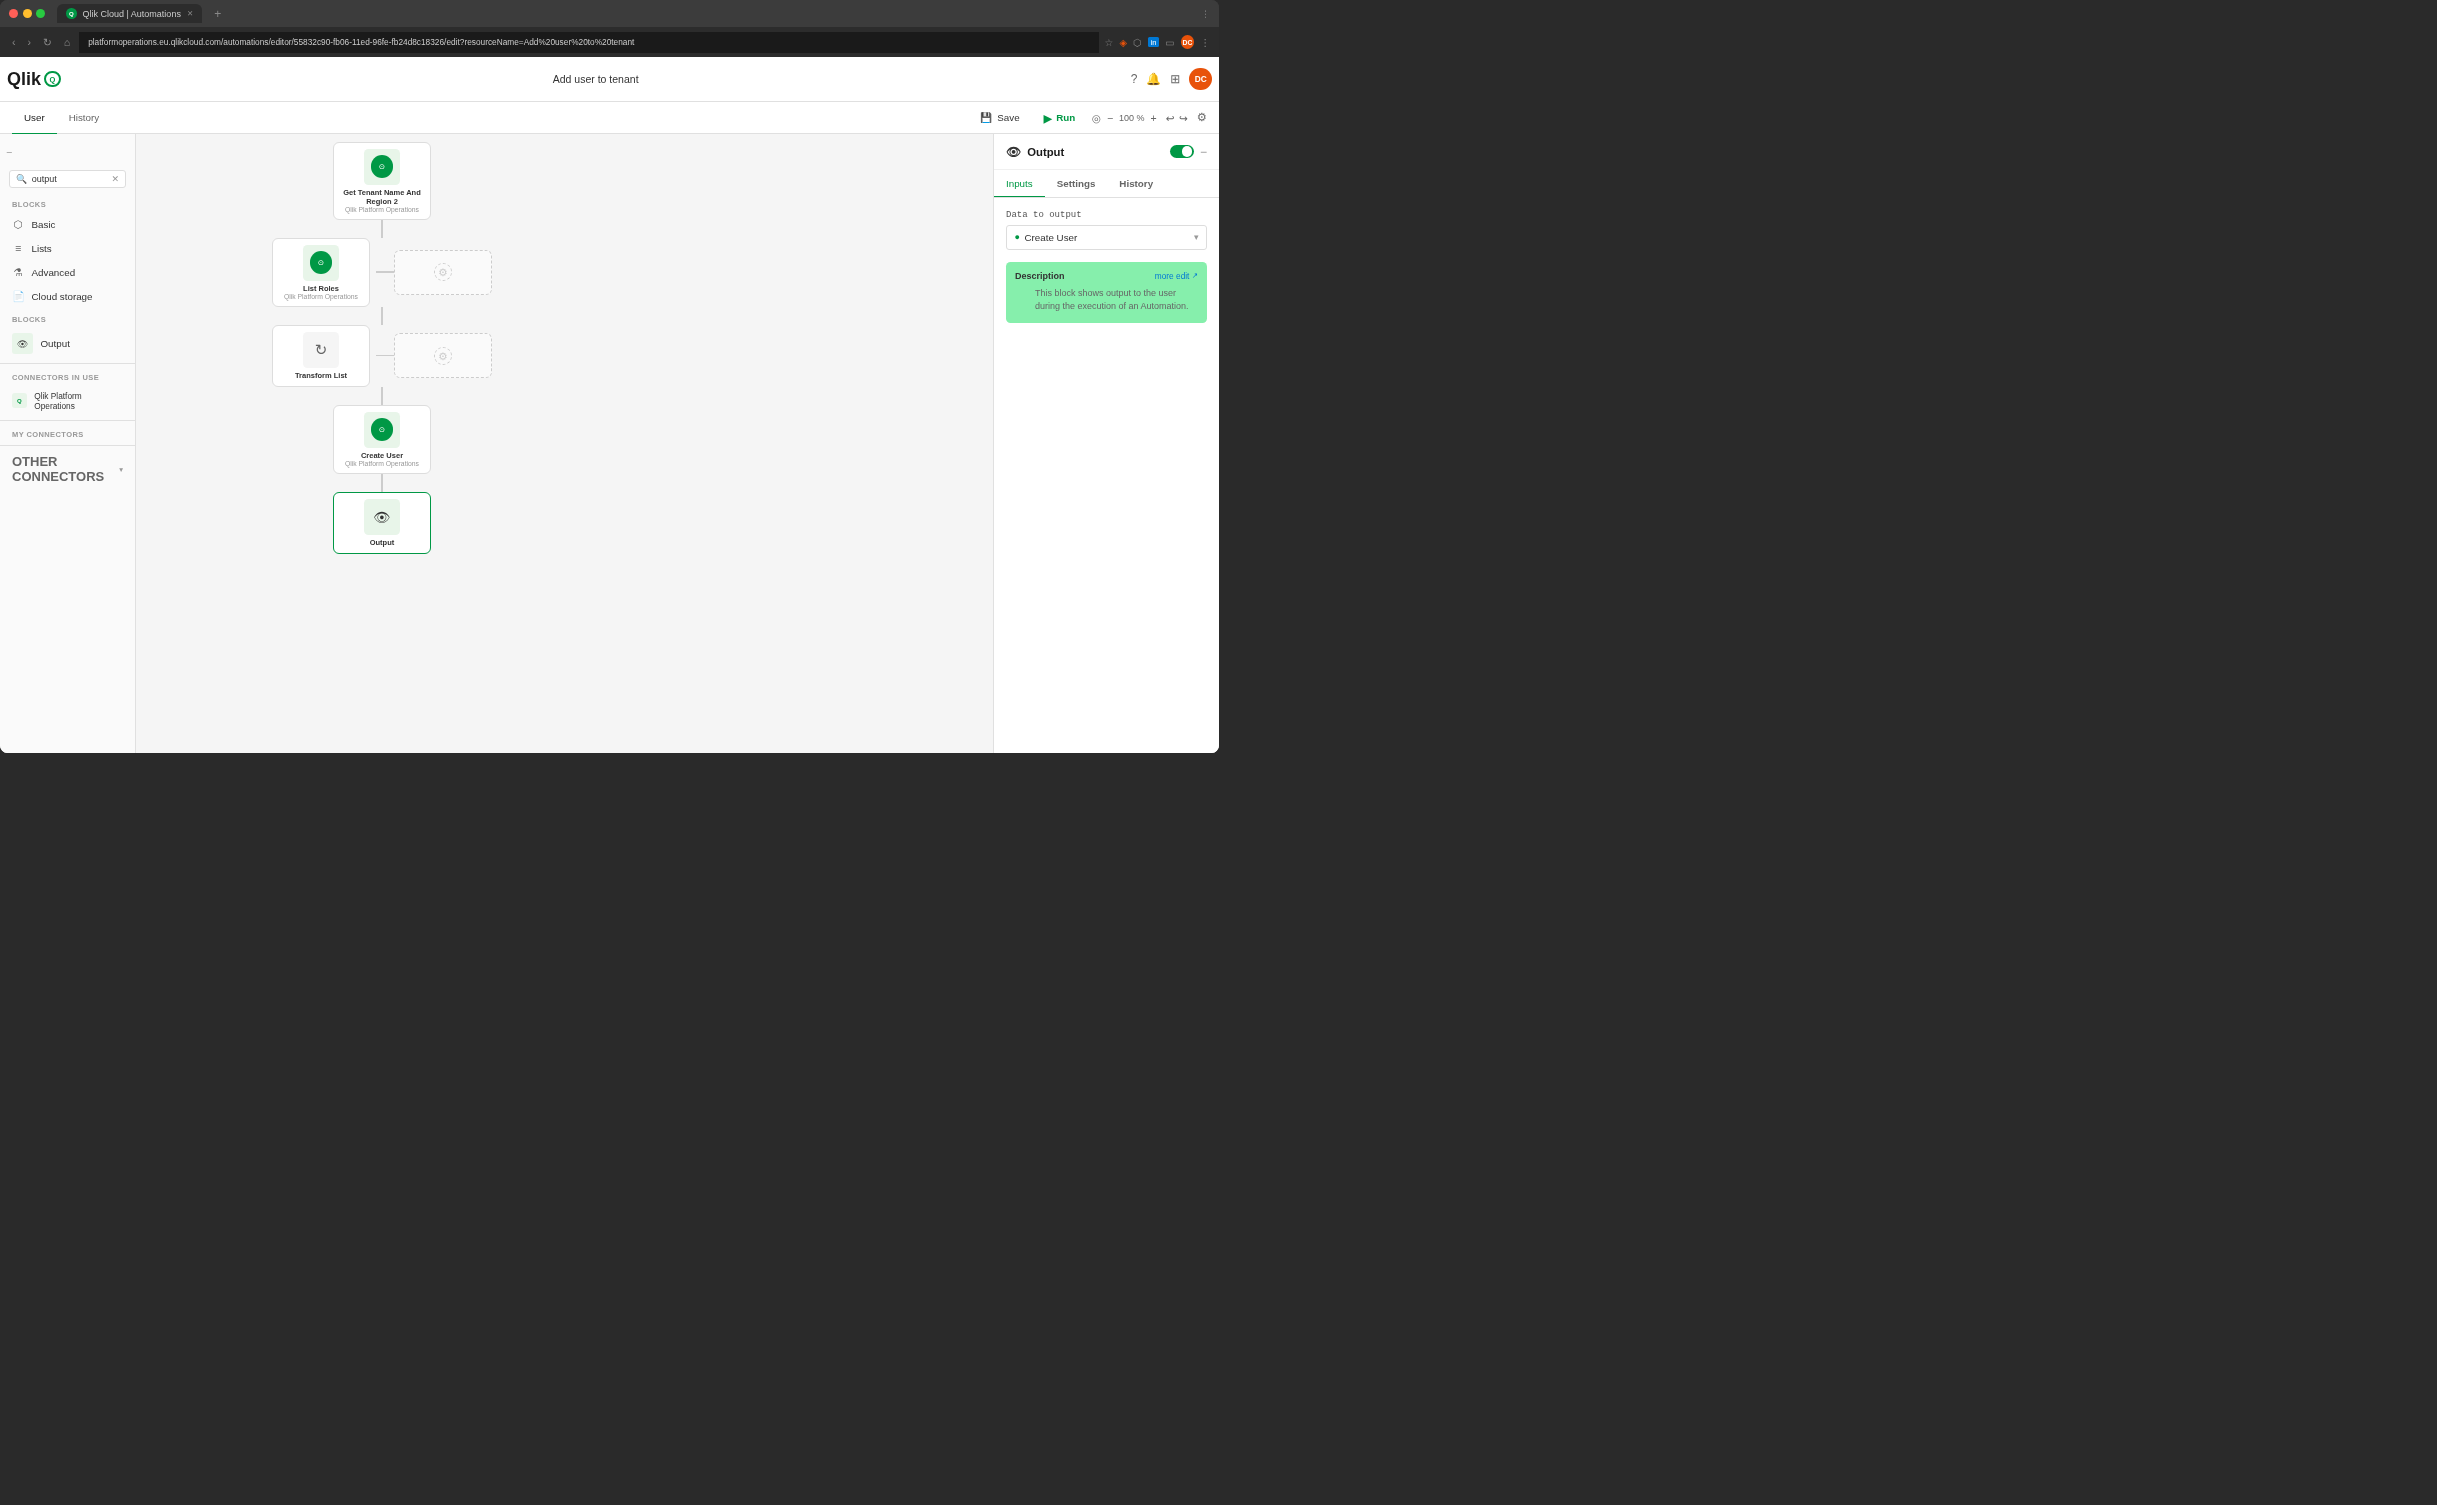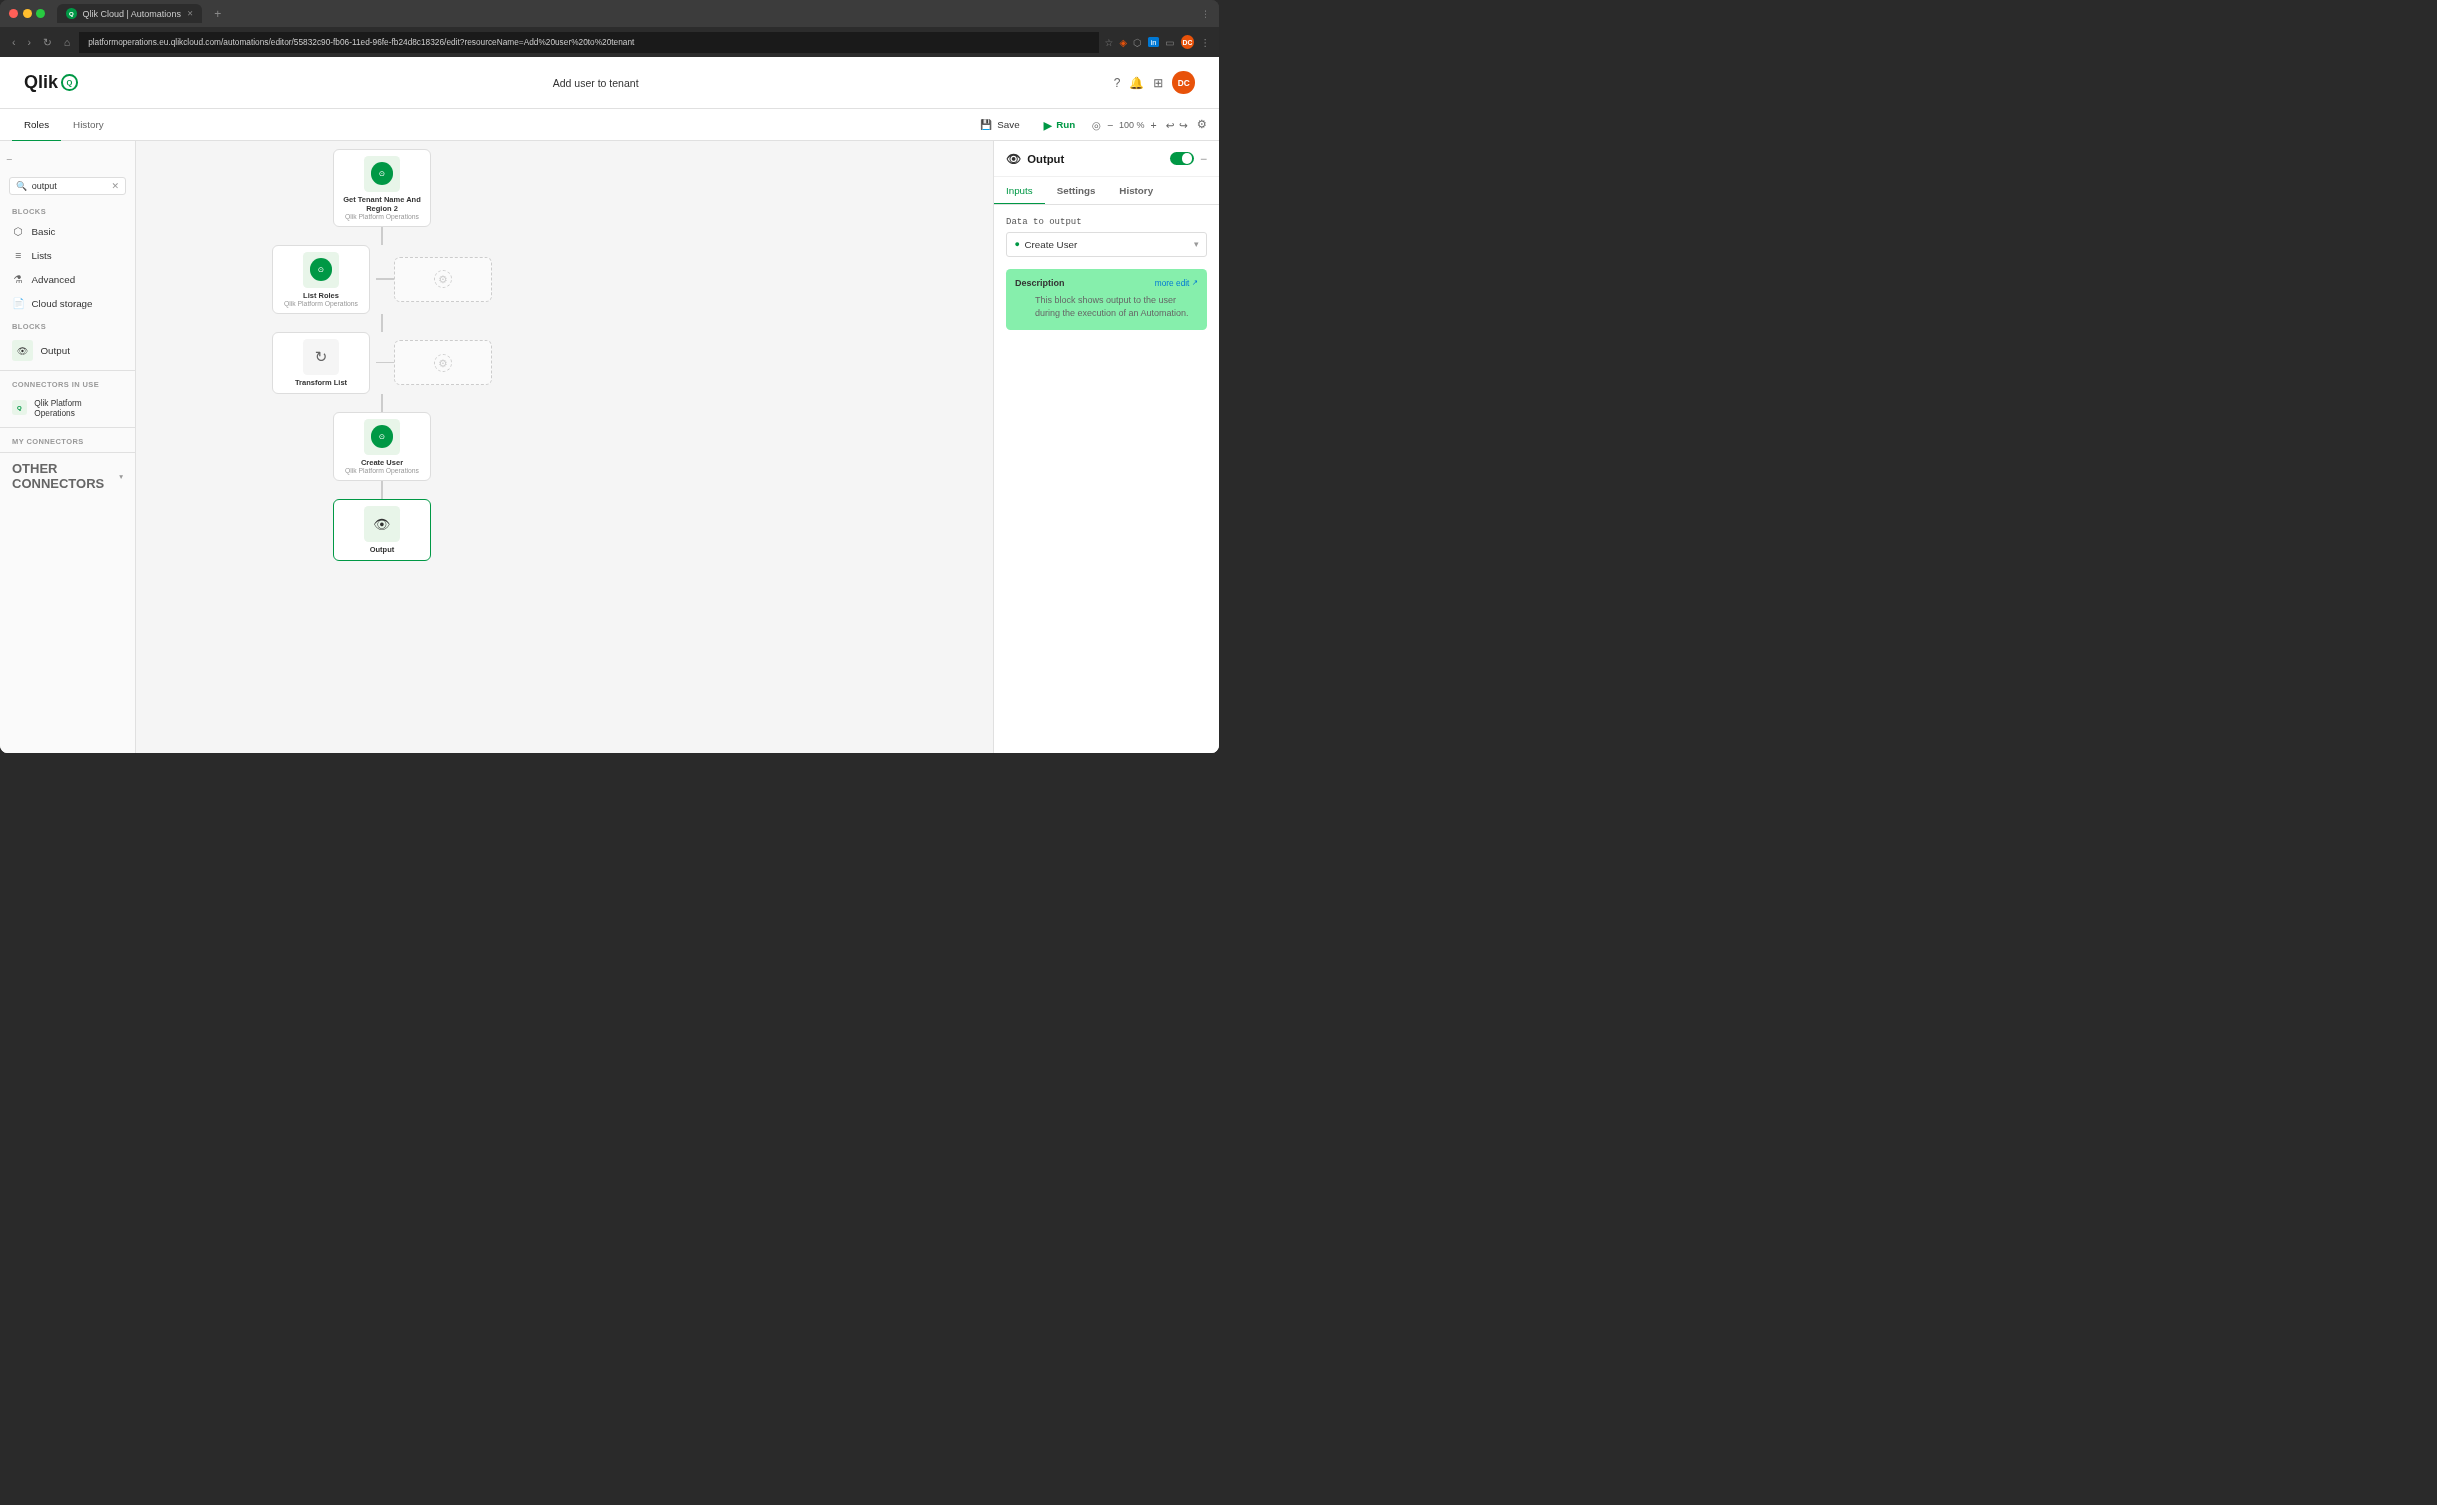--- a/index.html
+++ b/index.html
@@ -22,21 +22,21 @@
     .nav-btn { color: #888; font-size: 10.5px; cursor: pointer; padding: 3px; background: none; border: none; }
     .nav-btn:disabled { opacity: 0.3; }
     .url-bar { flex: 1; background: #1a1a1a; border: none; border-radius: 0; padding: 3.8px 9px; color: #ccc; font-size: 8.3px; height: 21px; }
     .browser-actions { display: flex; gap: 6px; align-items: center; }
     .browser-action-icon { color: #888; font-size: 9.8px; cursor: pointer; }
 
     
     .app { background: #ffffff; flex: 1; display: flex; flex-direction: column; overflow: hidden; }
 
     
-    .app-header { height: 52px; background: #fff; border-bottom: 0.8px solid #e0e0e0; display: flex; align-items: center; padding: 0 24px; gap: 12px; }
+    .app-header { height: 45px; background: #fff; border-bottom: 0.8px solid #e0e0e0; display: flex; align-items: center; padding: 0 7px; gap: 12px; }
     .logo { display: flex; align-items: center; gap: 3px; font-size: 16.6px; font-weight: 700; color: #1a1a1a; }
     .logo-circle { width: 16.6px; height: 16.6px; border-radius: 50%; border: 2.3px solid #009845; display: inline-flex; align-items: center; justify-content: center; }
     .header-title { flex: 1; text-align: center; font-size: 10.5px; color: #333; font-weight: 500; }
     .header-icons { display: flex; gap: 9px; align-items: center; }
     .header-icon { color: #666; font-size: 12px; cursor: pointer; }
     .avatar { width: 22.6px; height: 22.6px; border-radius: 50%; background: #e8520a; color: white; font-size: 8.3px; font-weight: 700; display: flex; align-items: center; justify-content: center; cursor: pointer; }
 
     
     .sub-header { height: 32px; background: #fff; border-bottom: 0.8px solid #e0e0e0; display: flex; align-items: center; padding: 0 12px; gap: 0; }
     .tab-item { padding: 0 12px; height: 32px; display: flex; align-items: center; font-size: 9.8px; color: #666; cursor: pointer; border-bottom: 1.5px solid transparent; }
@@ -165,21 +165,21 @@
       <div class="header-title">Add user to tenant</div>
       <div class="header-icons">
         <span class="header-icon">?</span>
         <span class="header-icon">🔔</span>
         <span class="header-icon">⊞</span>
         <div class="avatar">DC</div>
       </div>
     </div>
 
     <div class="sub-header">
-      <div class="tab-item active">Roles</div>
+      <div class="tab-item active">User</div>
       <div class="tab-item">History</div>
       <div class="sub-header-actions">
         <button class="save-btn">
           <span style="font-size:9.8px;">💾</span>
           <span>Save</span>
         </button>
         <button class="run-btn">
           <span style="font-size:10.5px;">▶</span>
           <span>Run</span>
         </button>

